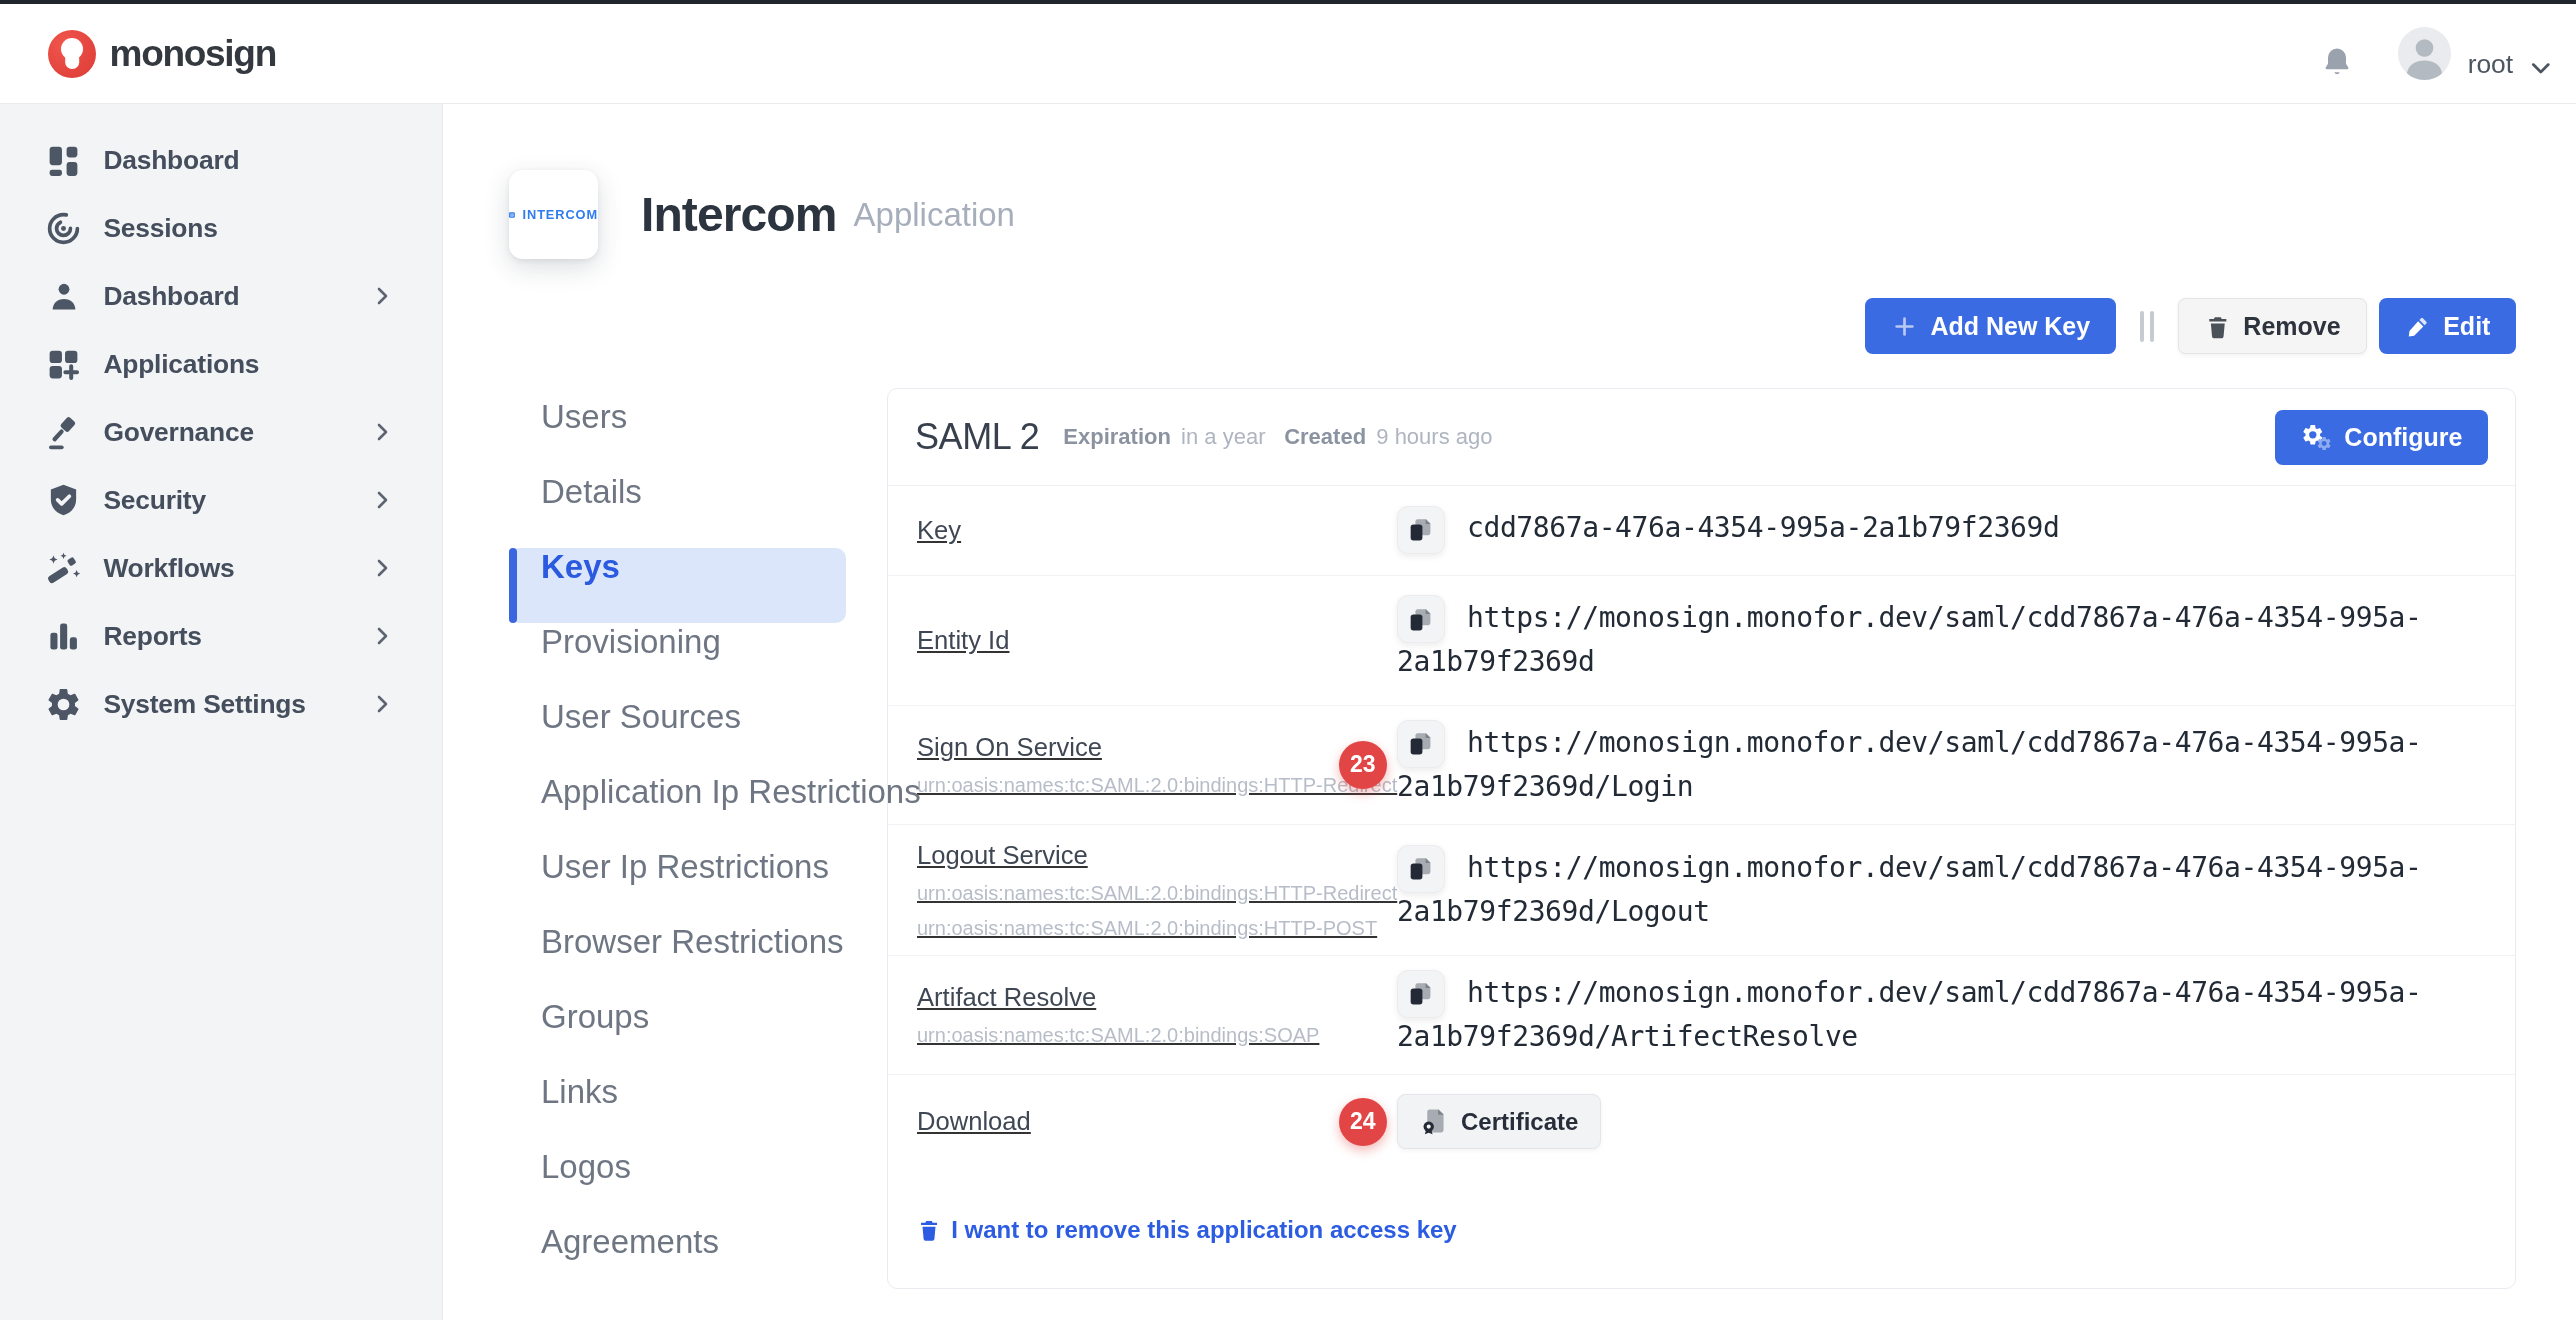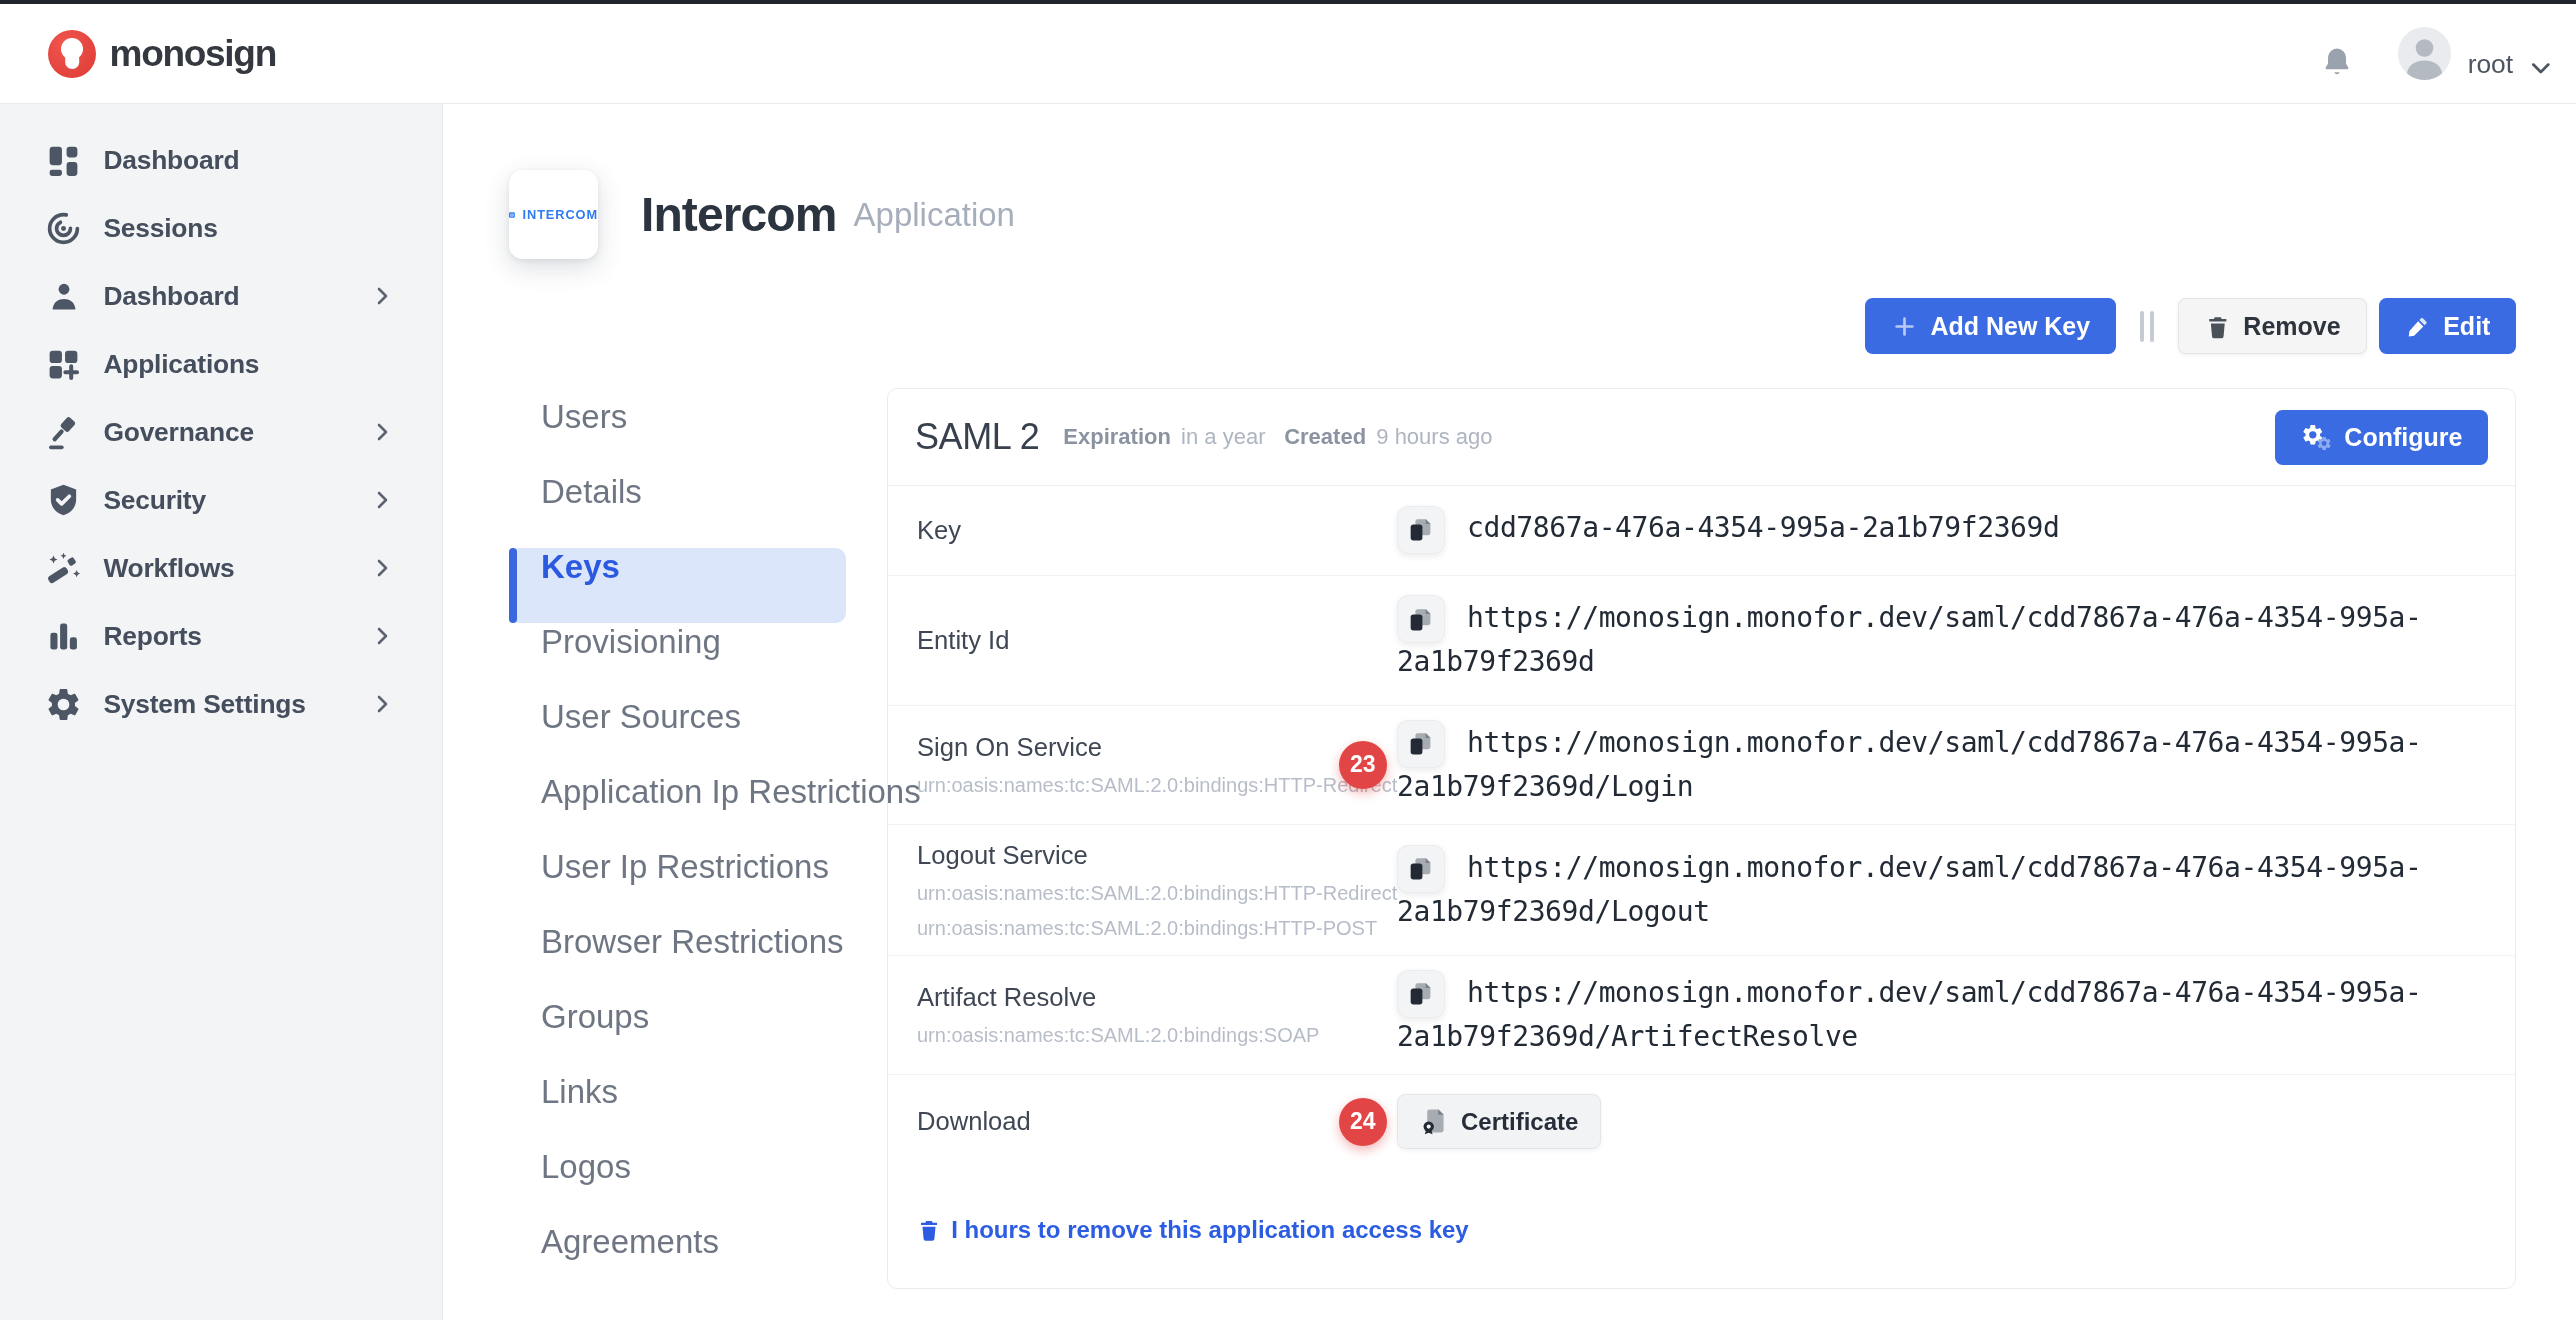--- a/index.html
+++ b/index.html
@@ -95,21 +95,21 @@
   .card-title { font-size:36px; font-weight:400; color:#38404e; letter-spacing:-0.4px;text-align:center; }
   .card-meta { display:flex; align-items:baseline; margin-left:24px; gap:10.2px; }
   .meta-label { font-size:22px; font-weight:700; color:#8b93a1; }
   .meta-value { font-size:22px; color:#aeb5c1; }
   .ml18 { margin-left:8.5px; }
   .btn-configure { margin-left:auto; height:55px; }
 
   .row { display:flex; align-items:center; padding:20.4px 25.6px 20.4px 29px; border-bottom:1.7px solid #f0f2f6; }
   .row.multiline { padding-top:15.3px; padding-bottom:15.3px; }
   .row.no-border { border-bottom:none; padding-top:19px; padding-bottom:19px; }
-  .row-label-col { width:414px; flex:none; }
+  .row-label-col { width:414px; flex:none;text-decoration:underline; }
   .row-label { font-size:25.6px; color:#3f4754; }
   .row-sub { font-size:20px; color:#b7bdc8; margin-top:12px; white-space:nowrap; }
   .row-badge-col { width:66px; flex:none; display:flex; justify-content:flex-end; padding-right:10.2px; }
   .badge {
     min-width:48px; height:48px; border-radius:50%; background:#e24545; color:#fff;
     font-size:23px; font-weight:700; display:flex; align-items:center; justify-content:center;
     box-shadow:0 4.3px 10.2px rgba(226,69,69,.38);
   }
   .row-value { flex:1; position:relative; min-height:48px; }
   .copy-btn {
@@ -523,19 +523,19 @@
               <span>Certificate</span>
             </button>
           </div>
         </div>
 
         <div class="remove-link">
           <svg width="24" height="24" viewBox="0 0 24 24" fill="#2b5ce2">
             <path d="M9.2 3h5.6l.9 1.8H20v2.2H4V4.8h4.3L9.2 3z"></path>
             <path d="M5.5 8.8h13L17.4 21a2 2 0 0 1-2 1.8H8.6a2 2 0 0 1-2-1.8L5.5 8.8z"></path>
           </svg>
-          <span>I hours to remove this application access key</span>
+          <span>I want to remove this application access key</span>
         </div>
       </div>
     </div>
   </div>
 </div>
 
 
 </body></html>

